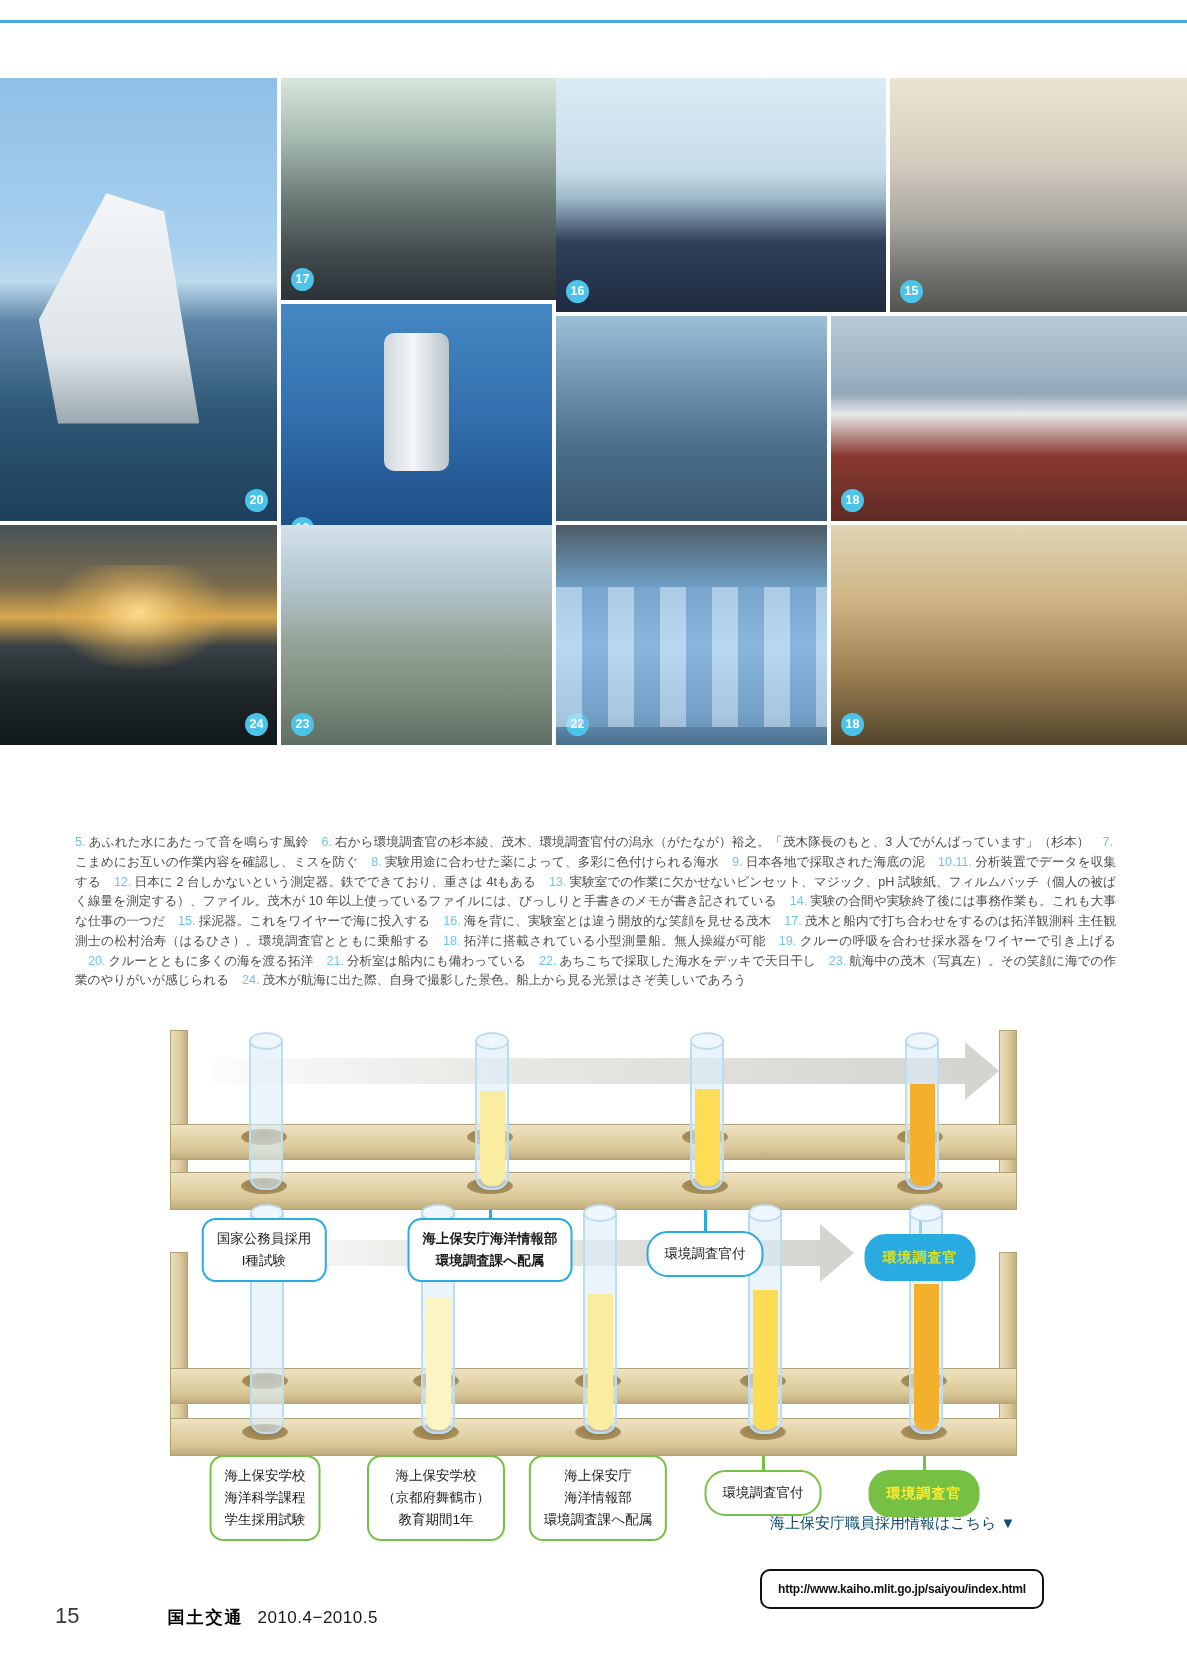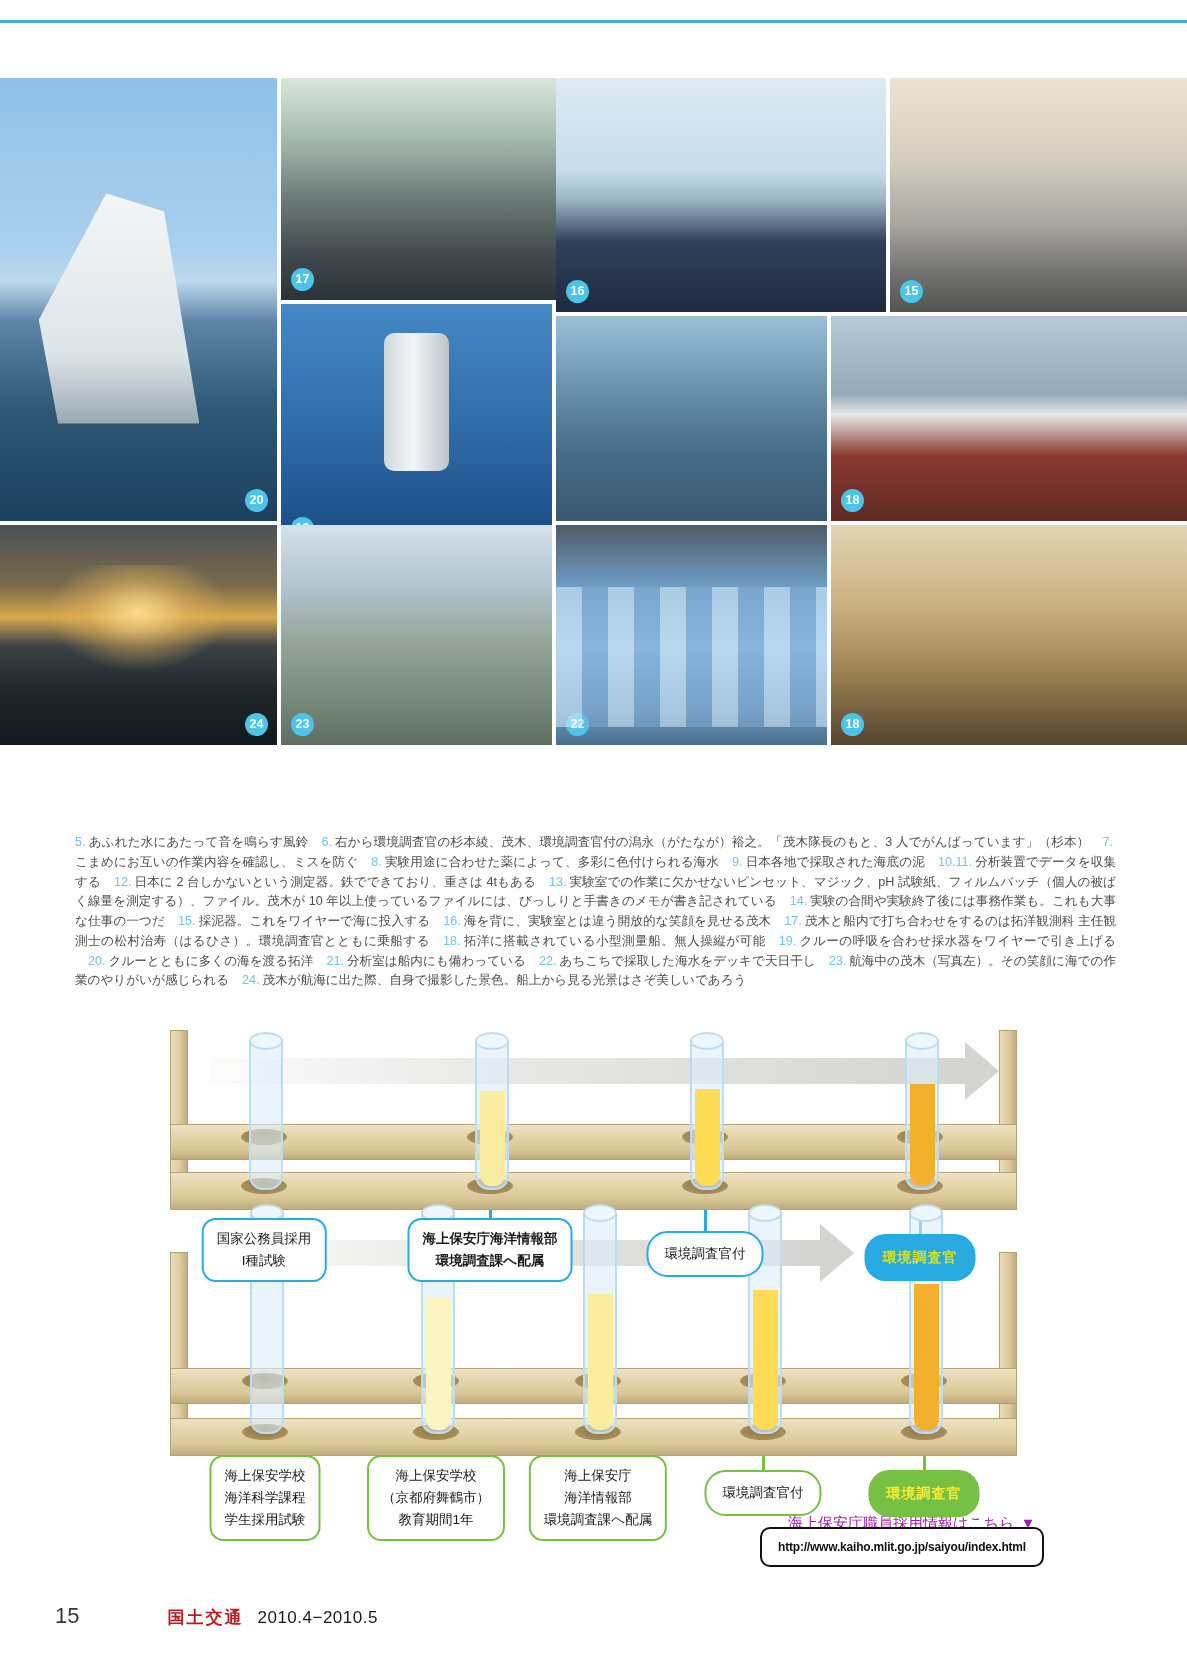--- a/index.html
+++ b/index.html
@@ -62,28 +62,28 @@
   .arrow-head{position:absolute;width:0;height:0;z-index:2;
         border-left:34px solid #d4d4d0;border-top:29px solid transparent;border-bottom:29px solid transparent;}
   .connector{position:absolute;width:2.5px;z-index:1;}
   .step-box{position:absolute;transform:translateX(-50%);background:#fff;border:2.5px solid;
         border-radius:14px;padding:8px 13px;font-size:13.5px;font-weight:500;line-height:1.62;
         text-align:center;color:#1a1a1a;white-space:pre-line;z-index:7;}
   .step-box.single{border-radius:21px;padding:10px 16px;}
   .step-box.final{border:none;font-weight:bold;border-radius:21px;padding:12px 18px;
         font-size:14px;letter-spacing:1px;}
 
-  .recruit-note{position:absolute;left:788px;top:1514px;font-size:15px;font-weight:500;color:#a21caf;font-family:Liberation Mono, monospace;}
-  .url-box{position:absolute;left:760px;top:1527px;width:280px;height:36px;border:2px solid #111;
+  .recruit-note{position:absolute;left:770px;top:1514px;font-size:15px;font-weight:500;color:#0c4a6e;}
+  .url-box{position:absolute;left:760px;top:1569px;width:280px;height:36px;border:2px solid #111;
         border-radius:10px;background:#fff;display:flex;align-items:center;justify-content:center;}
   .url-box span{font-size:12px;font-weight:bold;color:#111;letter-spacing:-.2px;}
 
   .footer{position:absolute;left:55px;top:1603px;display:flex;align-items:baseline;}
   .page-num{font-size:22px;color:#3a3a3a;}
-  .mag-name{font-size:17px;font-weight:bold;color:#b91c1c;margin-left:88px;letter-spacing:2px;}
+  .mag-name{font-size:17px;font-weight:bold;color:#000000;margin-left:88px;letter-spacing:2px;}
   .issue{font-size:17px;color:#1a1a1a;margin-left:14px;letter-spacing:.5px;}
 </style>
 </head>
 <body>
 
 <div class="page">
   <div class="top-rule"></div>
 
   <div id="photo-grid">
       <div class="photo bg-ship-bow" title="survey vessel bow at sea" style="left: 0px; top: 78px; width: 277px; height: 443px;">

